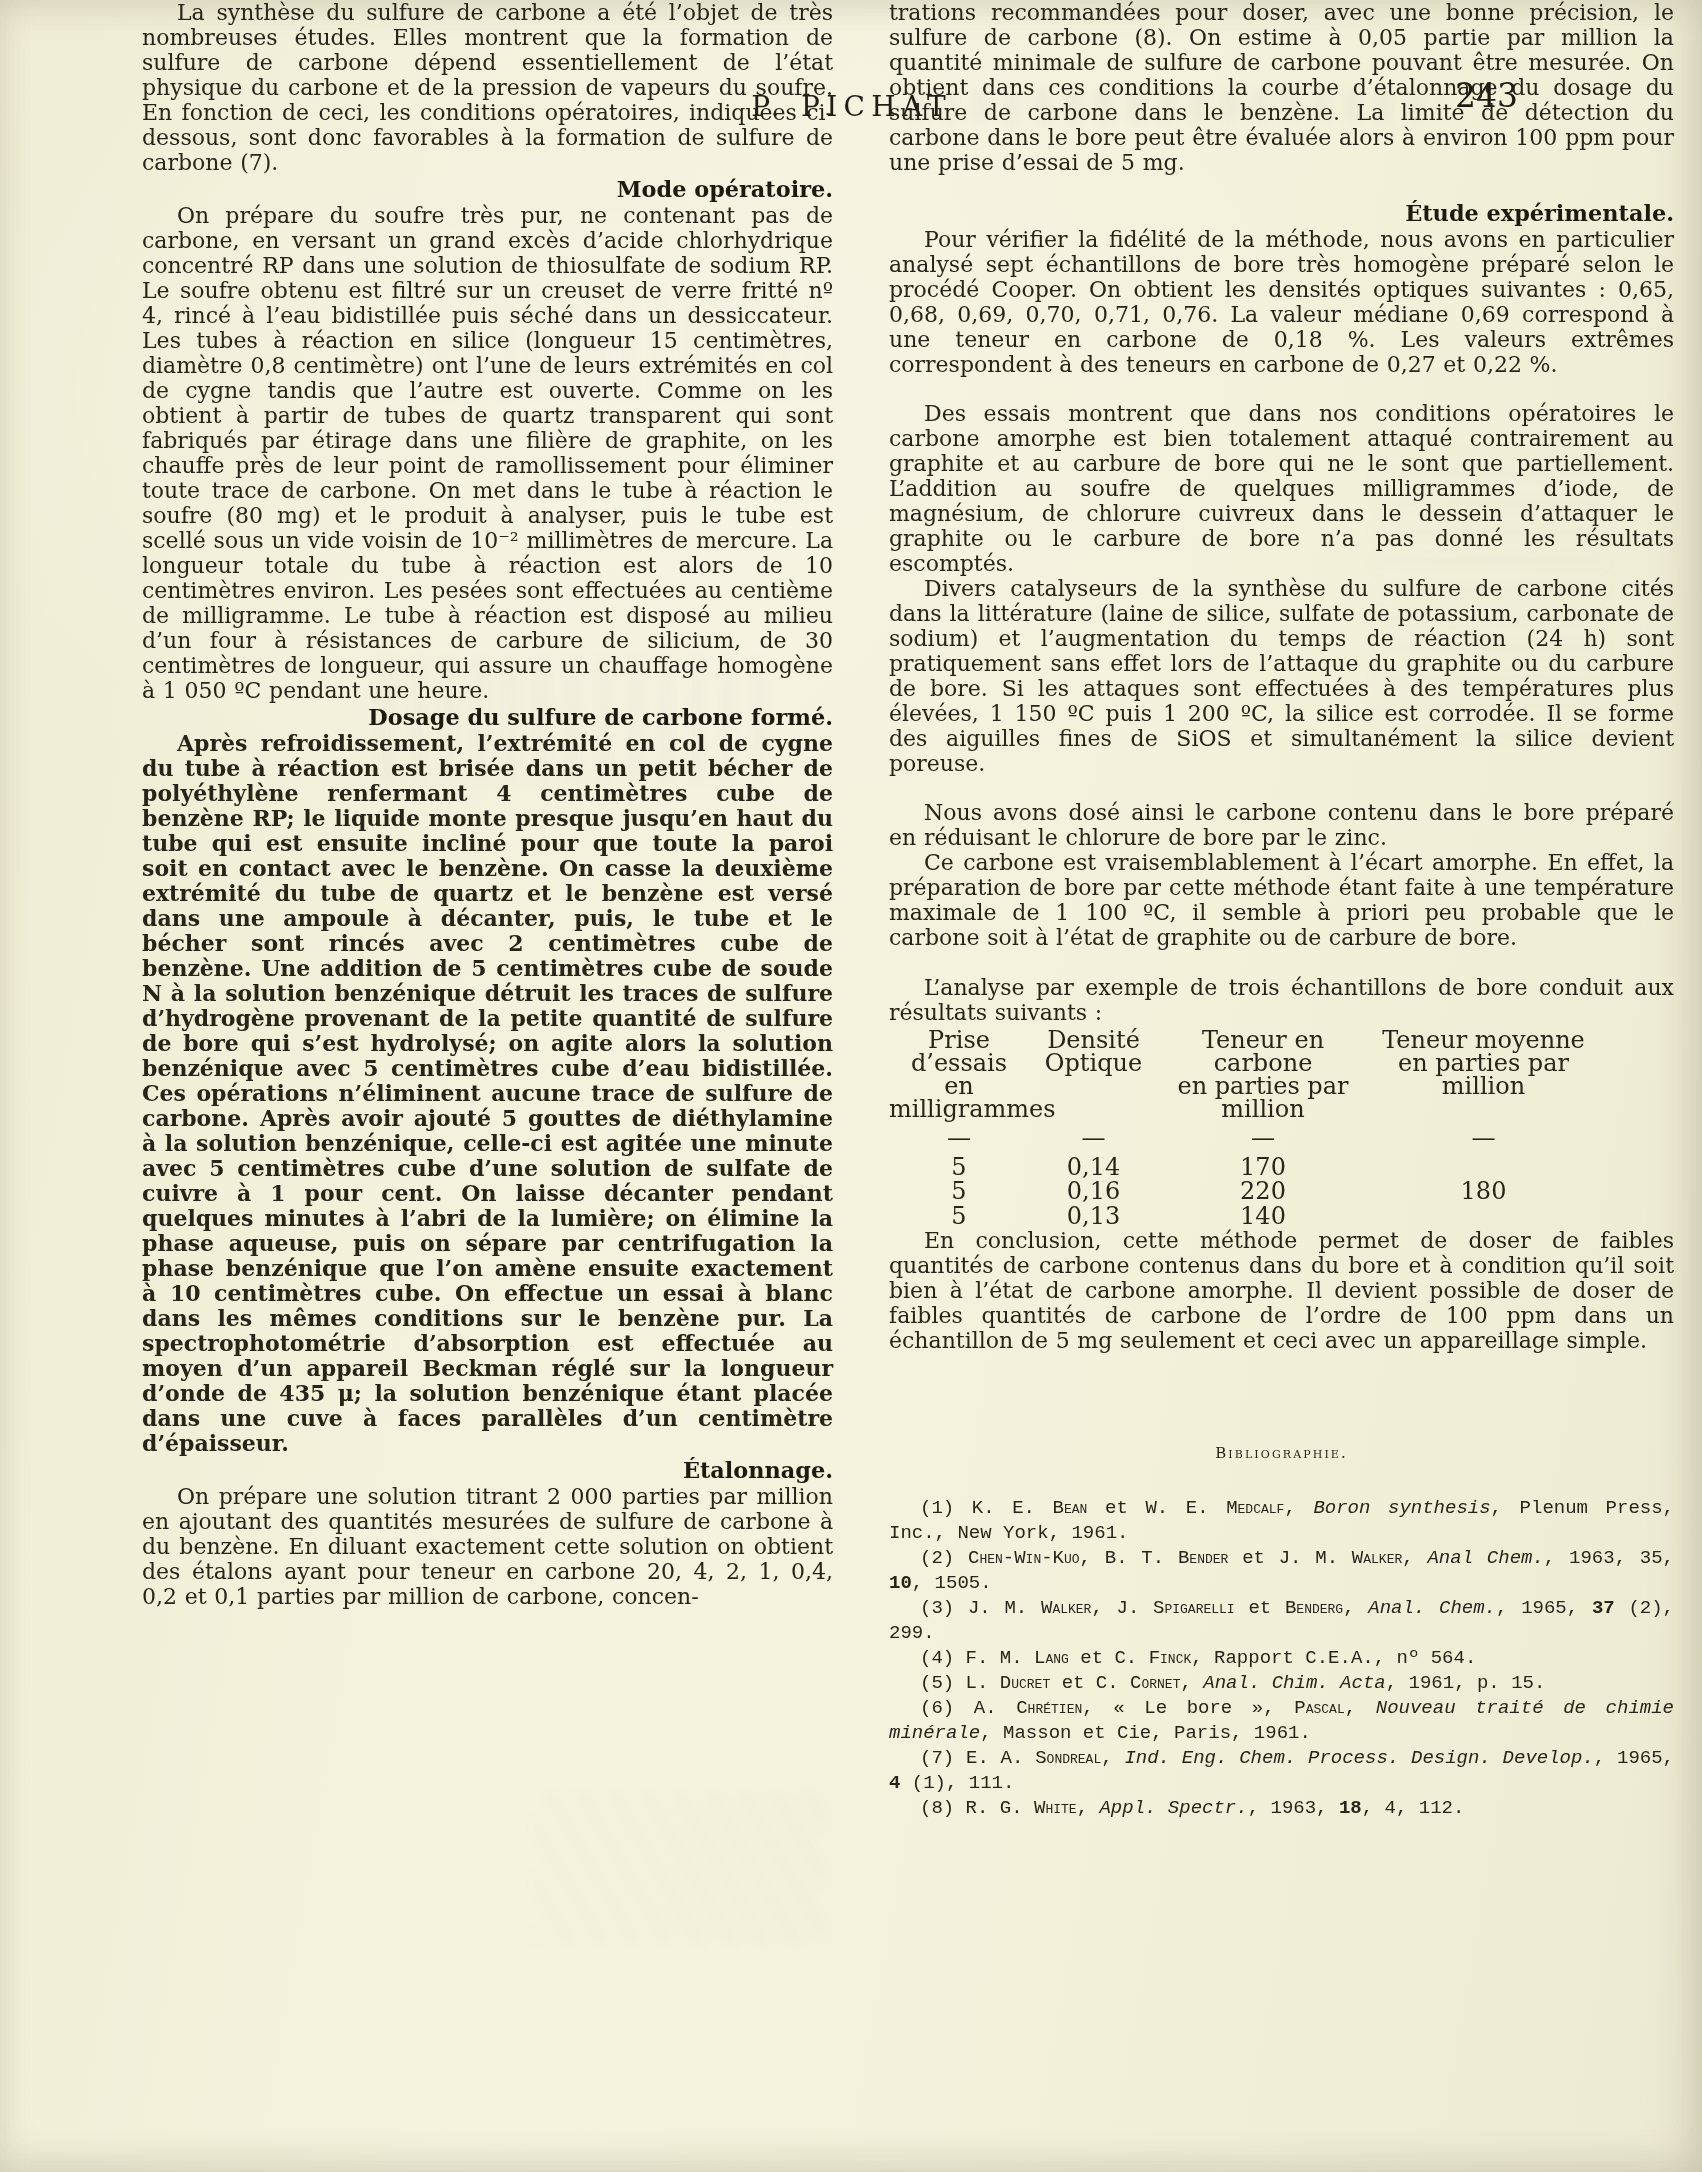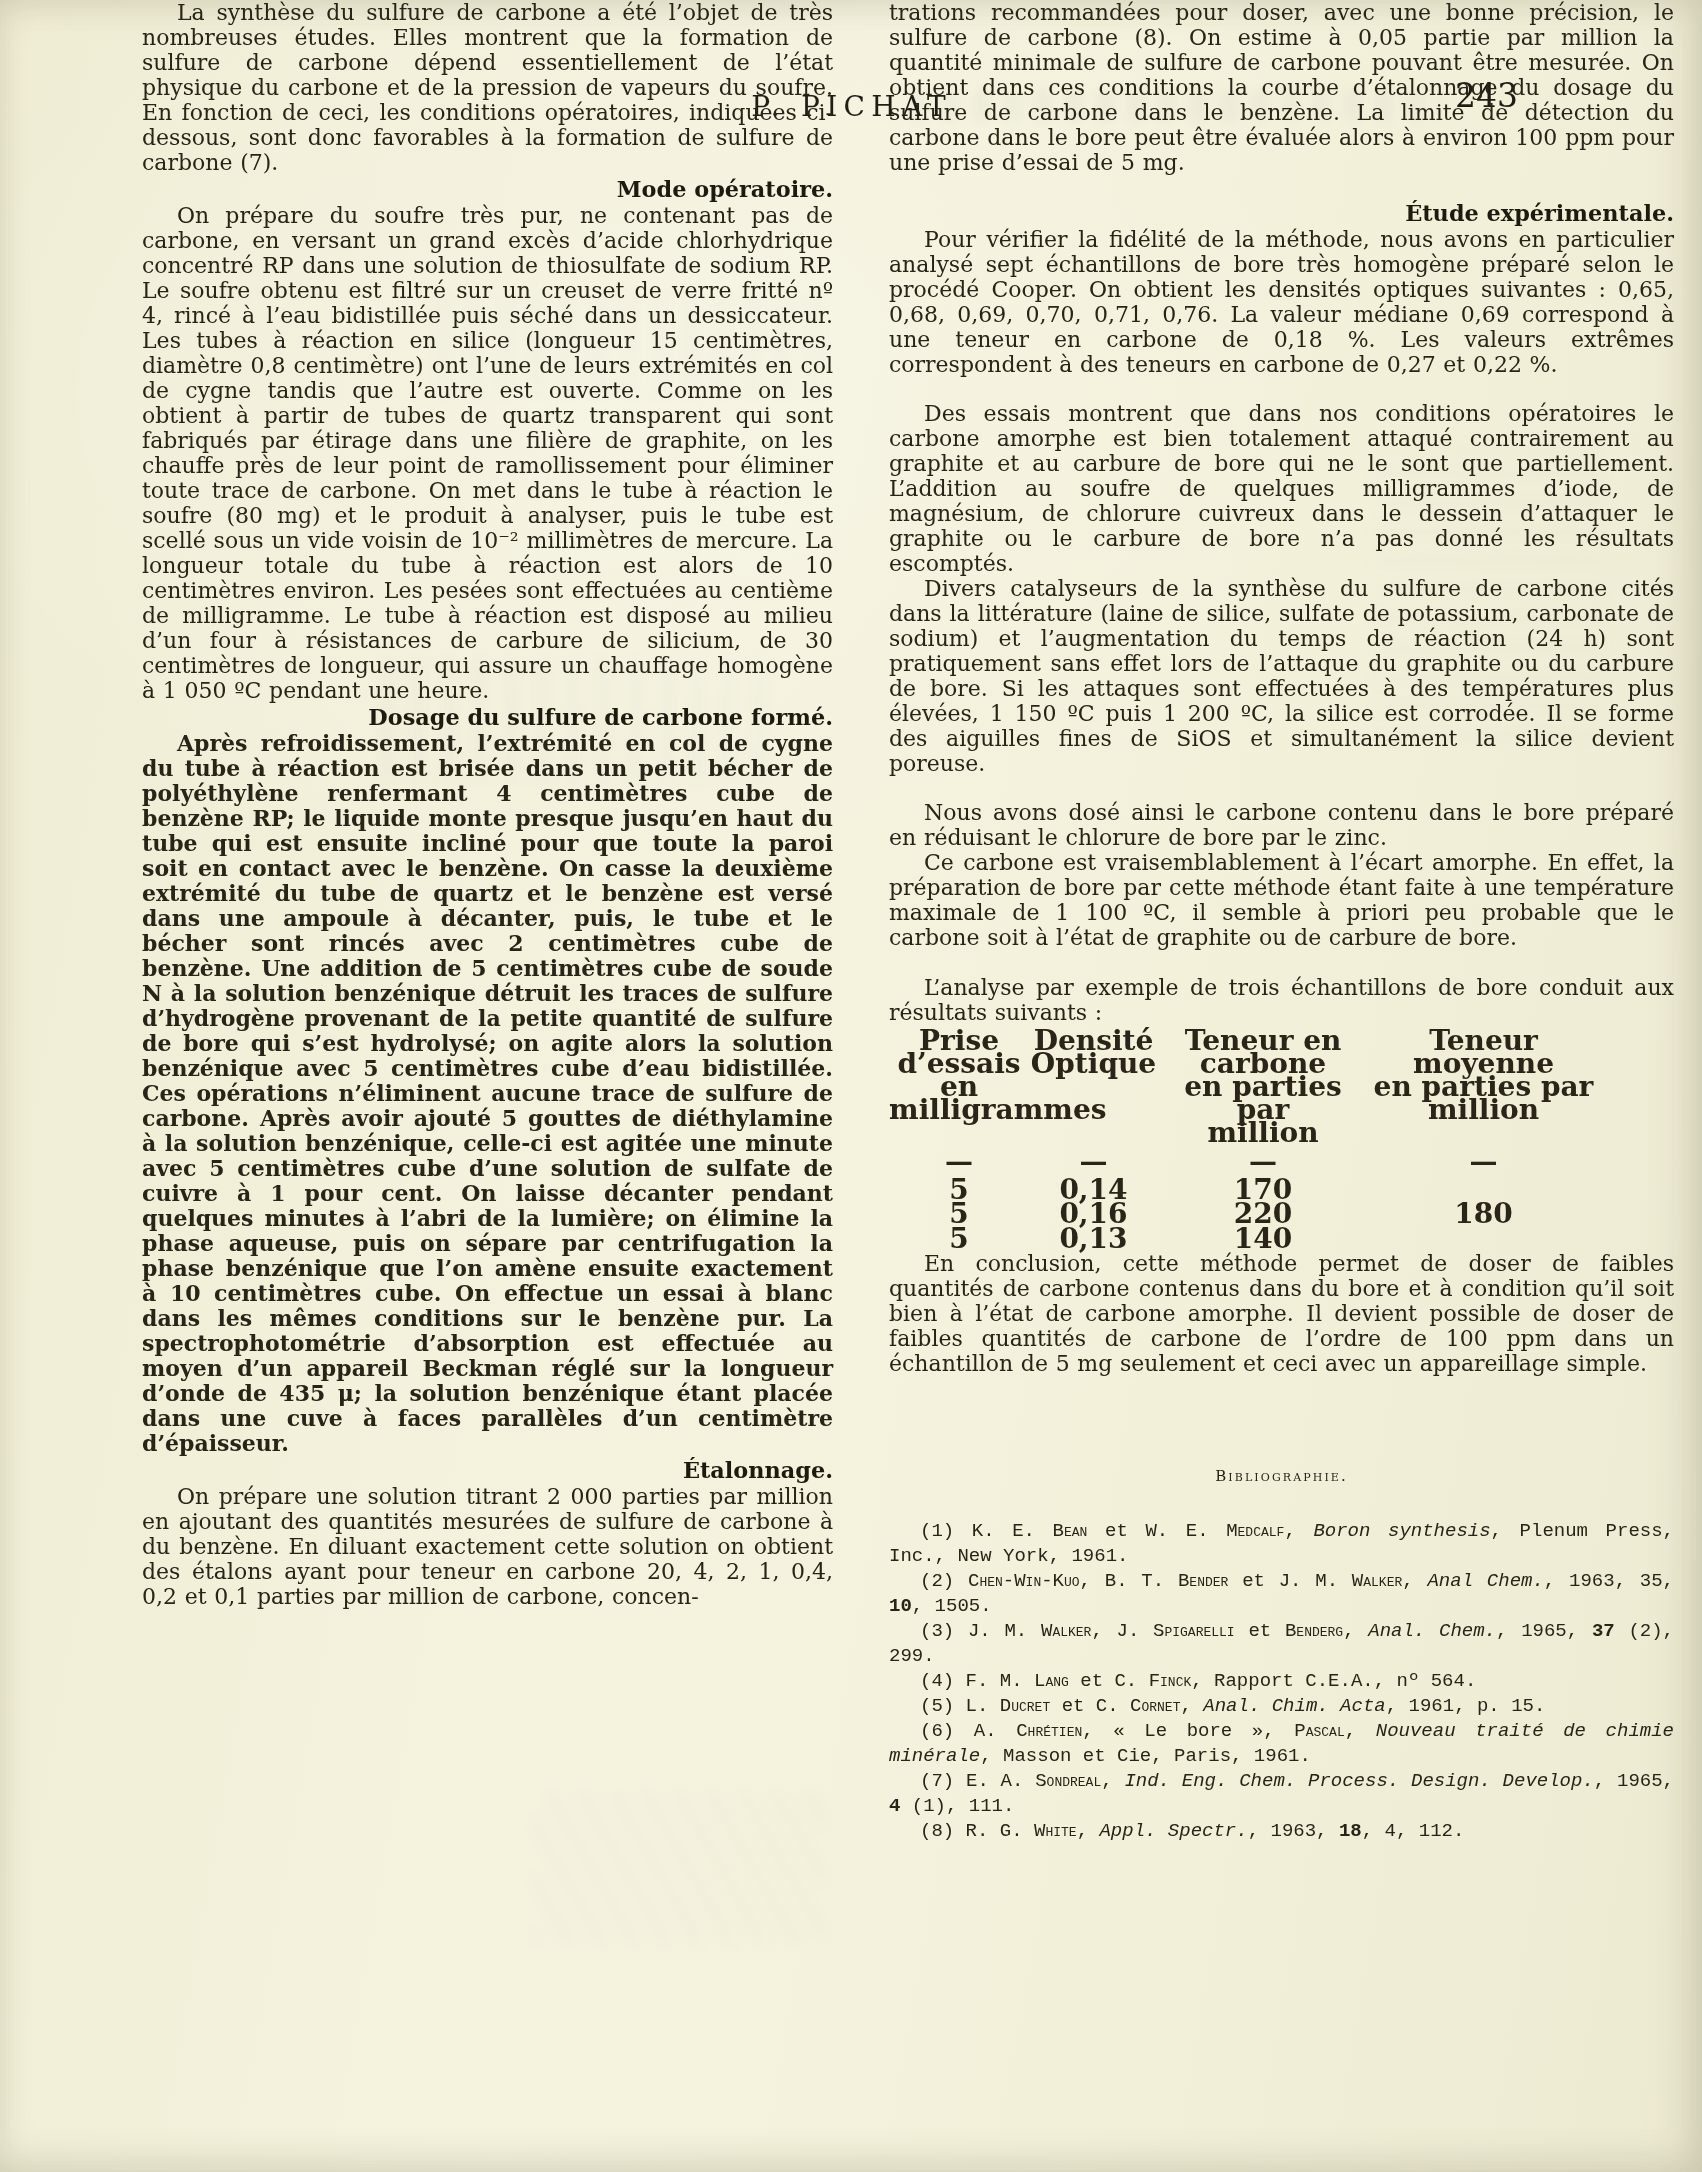--- a/index.html
+++ b/index.html
@@ -49,21 +49,21 @@
   .p5{margin-top:157px; min-height:199px;}
   .h-etude{margin-top:73px;}
   .p6{margin-top:36px; min-height:174px;}
   .p7{min-height:174px;}
   .p8{min-height:224px;}
   .p9{min-height:50px;}
   .p10{min-height:125px;}
   .p11{min-height:50px;}
 
   .tbl{margin-top:4.2px; display:grid; grid-template-columns:140px 129px 210px 231px;
-    font-size:28px; color:#2a2518;font-weight:bold;}
+    font-size:24px; color:#2a2518;}
   .tbl .cell{text-align:center;}
   .tbl .hline{line-height:23px;}
   .tbl .dash{margin-top:7px; line-height:21px;}
   .tbl .val{line-height:24.5px;}
   .tbl .rowgap{height:5.6px; grid-column:1 / -1;}
 
   .conclusion{margin-top:17px; min-height:149px;}
   .bib-heading{margin:64px 0 0 0; font-weight:normal; font-size:15px; line-height:24px;
     text-align:center; font-variant:small-caps; letter-spacing:2.1px; color:#241f13;}
   .refs{margin-top:31px;}

